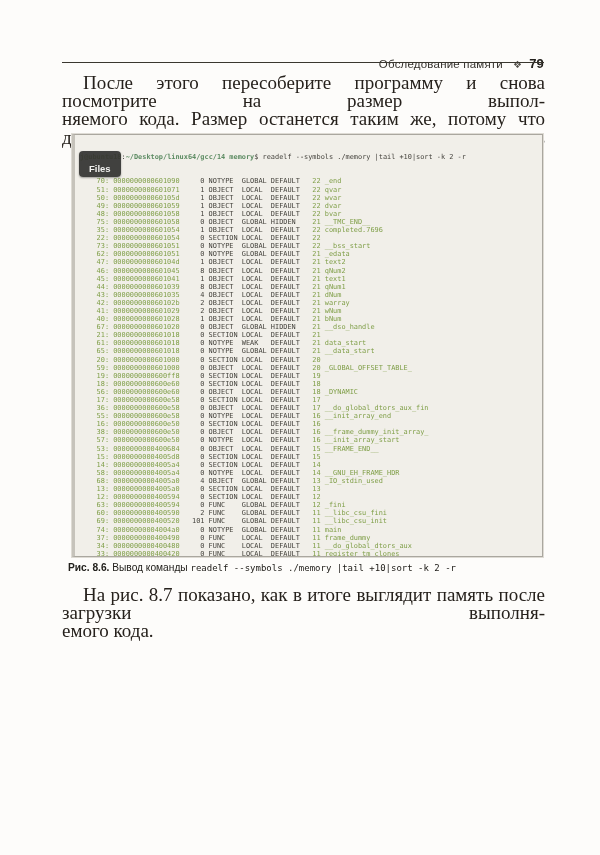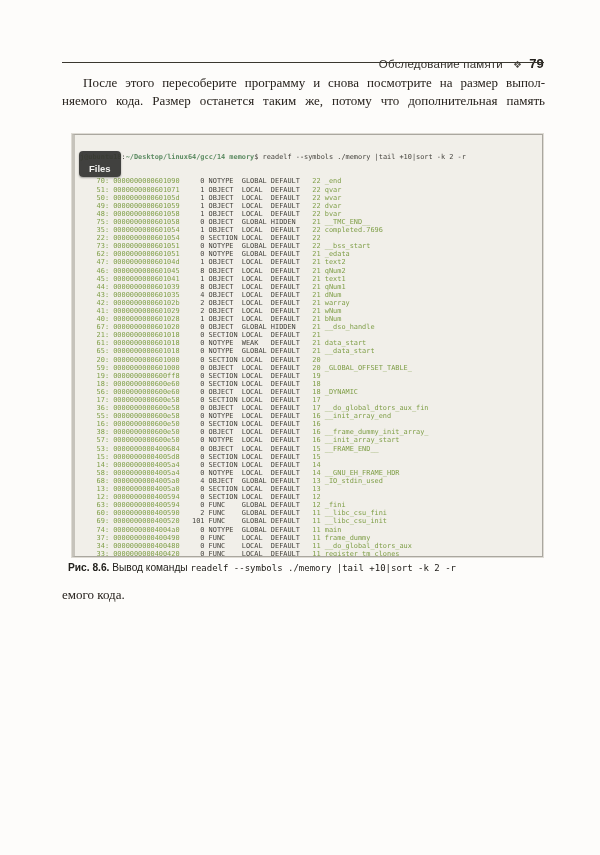--- a/index.html
+++ b/index.html
@@ -20,21 +20,21 @@
   }
   .running-head .orn{color:#55524c;font-size:10px;padding:0 7px 0 10px;}
   .running-head .pgnum{font-weight:bold;font-size:13px;color:#22201c;}
   .head-rule{
     position:absolute;top:62px;left:62px;width:482px;height:0;
     border-top:1.2px solid #3a372f;
   }
   
   .para{
     position:absolute;left:62px;width:483px;
-    font-size:13px;line-height:18.2px;
+    font-size:19px;line-height:18.2px;
   }
   #para1{top:74px;}
   #para2{top:586px;}
   .para .tline{text-align:justify;text-align-last:justify;white-space:normal;}
   .para .tline.first{text-indent:21px;}
   .para .tline.last{text-align-last:left;}
   
   .figure{
     position:absolute;left:72px;top:134px;width:467px;height:421px;
     background:#f1efe9;
@@ -92,14 +92,15 @@
     <div id="term-rows"><div><span class="g">    70: 0000000000601090</span><span class="d">     0 NOTYPE  GLOBAL DEFAULT</span><span class="g">   22 _end</span></div><div><span class="g">    51: 0000000000601071</span><span class="d">     1 OBJECT  LOCAL  DEFAULT</span><span class="g">   22 qvar</span></div><div><span class="g">    50: 000000000060105d</span><span class="d">     1 OBJECT  LOCAL  DEFAULT</span><span class="g">   22 wvar</span></div><div><span class="g">    49: 0000000000601059</span><span class="d">     1 OBJECT  LOCAL  DEFAULT</span><span class="g">   22 dvar</span></div><div><span class="g">    48: 0000000000601058</span><span class="d">     1 OBJECT  LOCAL  DEFAULT</span><span class="g">   22 bvar</span></div><div><span class="g">    75: 0000000000601058</span><span class="d">     0 OBJECT  GLOBAL HIDDEN </span><span class="g">   21 __TMC_END__</span></div><div><span class="g">    35: 0000000000601054</span><span class="d">     1 OBJECT  LOCAL  DEFAULT</span><span class="g">   22 completed.7696</span></div><div><span class="g">    22: 0000000000601054</span><span class="d">     0 SECTION LOCAL  DEFAULT</span><span class="g">   22 </span></div><div><span class="g">    73: 0000000000601051</span><span class="d">     0 NOTYPE  GLOBAL DEFAULT</span><span class="g">   22 __bss_start</span></div><div><span class="g">    62: 0000000000601051</span><span class="d">     0 NOTYPE  GLOBAL DEFAULT</span><span class="g">   21 _edata</span></div><div><span class="g">    47: 000000000060104d</span><span class="d">     1 OBJECT  LOCAL  DEFAULT</span><span class="g">   21 text2</span></div><div><span class="g">    46: 0000000000601045</span><span class="d">     8 OBJECT  LOCAL  DEFAULT</span><span class="g">   21 qNum2</span></div><div><span class="g">    45: 0000000000601041</span><span class="d">     1 OBJECT  LOCAL  DEFAULT</span><span class="g">   21 text1</span></div><div><span class="g">    44: 0000000000601039</span><span class="d">     8 OBJECT  LOCAL  DEFAULT</span><span class="g">   21 qNum1</span></div><div><span class="g">    43: 0000000000601035</span><span class="d">     4 OBJECT  LOCAL  DEFAULT</span><span class="g">   21 dNum</span></div><div><span class="g">    42: 000000000060102b</span><span class="d">     2 OBJECT  LOCAL  DEFAULT</span><span class="g">   21 warray</span></div><div><span class="g">    41: 0000000000601029</span><span class="d">     2 OBJECT  LOCAL  DEFAULT</span><span class="g">   21 wNum</span></div><div><span class="g">    40: 0000000000601028</span><span class="d">     1 OBJECT  LOCAL  DEFAULT</span><span class="g">   21 bNum</span></div><div><span class="g">    67: 0000000000601020</span><span class="d">     0 OBJECT  GLOBAL HIDDEN </span><span class="g">   21 __dso_handle</span></div><div><span class="g">    21: 0000000000601018</span><span class="d">     0 SECTION LOCAL  DEFAULT</span><span class="g">   21 </span></div><div><span class="g">    61: 0000000000601018</span><span class="d">     0 NOTYPE  WEAK   DEFAULT</span><span class="g">   21 data_start</span></div><div><span class="g">    65: 0000000000601018</span><span class="d">     0 NOTYPE  GLOBAL DEFAULT</span><span class="g">   21 __data_start</span></div><div><span class="g">    20: 0000000000601000</span><span class="d">     0 SECTION LOCAL  DEFAULT</span><span class="g">   20 </span></div><div><span class="g">    59: 0000000000601000</span><span class="d">     0 OBJECT  LOCAL  DEFAULT</span><span class="g">   20 _GLOBAL_OFFSET_TABLE_</span></div><div><span class="g">    19: 0000000000600ff8</span><span class="d">     0 SECTION LOCAL  DEFAULT</span><span class="g">   19 </span></div><div><span class="g">    18: 0000000000600e60</span><span class="d">     0 SECTION LOCAL  DEFAULT</span><span class="g">   18 </span></div><div><span class="g">    56: 0000000000600e60</span><span class="d">     0 OBJECT  LOCAL  DEFAULT</span><span class="g">   18 _DYNAMIC</span></div><div><span class="g">    17: 0000000000600e58</span><span class="d">     0 SECTION LOCAL  DEFAULT</span><span class="g">   17 </span></div><div><span class="g">    36: 0000000000600e58</span><span class="d">     0 OBJECT  LOCAL  DEFAULT</span><span class="g">   17 __do_global_dtors_aux_fin</span></div><div><span class="g">    55: 0000000000600e58</span><span class="d">     0 NOTYPE  LOCAL  DEFAULT</span><span class="g">   16 __init_array_end</span></div><div><span class="g">    16: 0000000000600e50</span><span class="d">     0 SECTION LOCAL  DEFAULT</span><span class="g">   16 </span></div><div><span class="g">    38: 0000000000600e50</span><span class="d">     0 OBJECT  LOCAL  DEFAULT</span><span class="g">   16 __frame_dummy_init_array_</span></div><div><span class="g">    57: 0000000000600e50</span><span class="d">     0 NOTYPE  LOCAL  DEFAULT</span><span class="g">   16 __init_array_start</span></div><div><span class="g">    53: 0000000000400684</span><span class="d">     0 OBJECT  LOCAL  DEFAULT</span><span class="g">   15 __FRAME_END__</span></div><div><span class="g">    15: 00000000004005d8</span><span class="d">     0 SECTION LOCAL  DEFAULT</span><span class="g">   15 </span></div><div><span class="g">    14: 00000000004005a4</span><span class="d">     0 SECTION LOCAL  DEFAULT</span><span class="g">   14 </span></div><div><span class="g">    58: 00000000004005a4</span><span class="d">     0 NOTYPE  LOCAL  DEFAULT</span><span class="g">   14 __GNU_EH_FRAME_HDR</span></div><div><span class="g">    68: 00000000004005a0</span><span class="d">     4 OBJECT  GLOBAL DEFAULT</span><span class="g">   13 _IO_stdin_used</span></div><div><span class="g">    13: 00000000004005a0</span><span class="d">     0 SECTION LOCAL  DEFAULT</span><span class="g">   13 </span></div><div><span class="g">    12: 0000000000400594</span><span class="d">     0 SECTION LOCAL  DEFAULT</span><span class="g">   12 </span></div><div><span class="g">    63: 0000000000400594</span><span class="d">     0 FUNC    GLOBAL DEFAULT</span><span class="g">   12 _fini</span></div><div><span class="g">    60: 0000000000400590</span><span class="d">     2 FUNC    GLOBAL DEFAULT</span><span class="g">   11 __libc_csu_fini</span></div><div><span class="g">    69: 0000000000400520</span><span class="d">   101 FUNC    GLOBAL DEFAULT</span><span class="g">   11 __libc_csu_init</span></div><div><span class="g">    74: 00000000004004a0</span><span class="d">     0 NOTYPE  GLOBAL DEFAULT</span><span class="g">   11 main</span></div><div><span class="g">    37: 0000000000400490</span><span class="d">     0 FUNC    LOCAL  DEFAULT</span><span class="g">   11 frame_dummy</span></div><div><span class="g">    34: 0000000000400480</span><span class="d">     0 FUNC    LOCAL  DEFAULT</span><span class="g">   11 __do_global_dtors_aux</span></div><div><span class="g">    33: 0000000000400420</span><span class="d">     0 FUNC    LOCAL  DEFAULT</span><span class="g">   11 register_tm_clones</span></div></div>
   </div>
   <div class="tooltip">Files</div>
 </div>
 
 <div class="caption">
   <span class="lbl">Рис. 8.6.</span><span> Вывод команды </span><span class="cmd">readelf --symbols ./memory |tail +10|sort -k 2 -r</span>
 </div>
 
 <div class="para" id="para2">
+    <div class="tline first">На рис. 8.7 показано, как в итоге выглядит память после загрузки выполня-</div>
     <div class="tline last">емого кода.</div>
   </div>
 
 </body></html>

